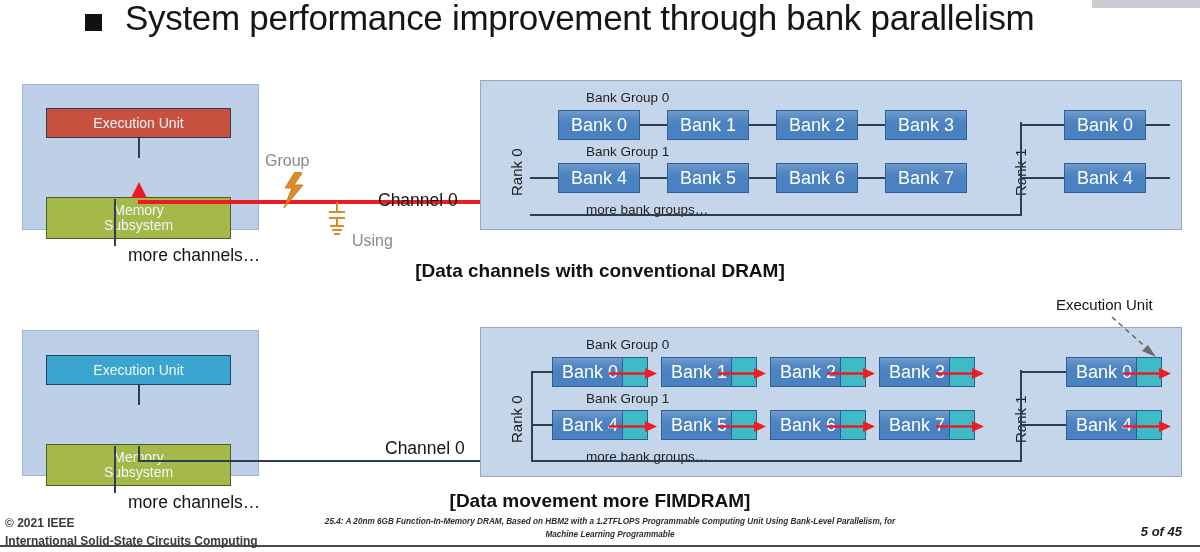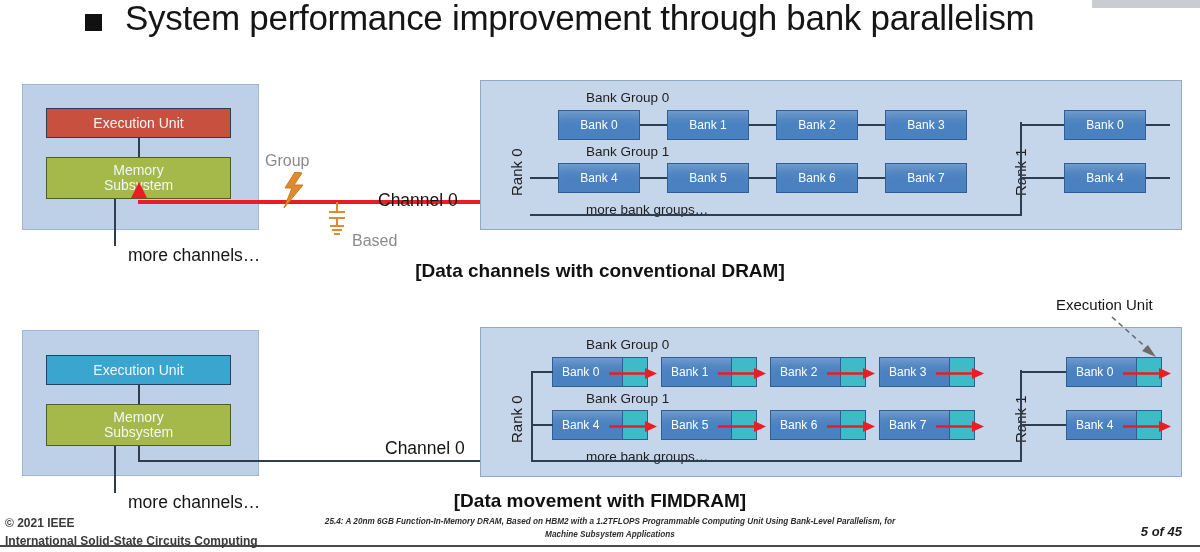--- a/index.html
+++ b/index.html
@@ -21,26 +21,26 @@
   .host-panel{position:absolute;background:#bdd0e8;border:1px solid #9fb4cf;}
   .dram-panel{position:absolute;background:#c6d6ea;border:1px solid #93a8c2;}
 
   .blk{
     position:absolute;box-sizing:border-box;display:flex;
     align-items:center;justify-content:center;text-align:center;
     color:#f2f6fa;font-size:14px;line-height:1.05;
   }
   .blk-exec-red{background:#c8503f;border:1.6px solid #2c3e50;}
   .blk-exec-teal{background:#3aa6cf;border:1.6px solid #22435e;}
-  .blk-mem{background:#a4b council;}
+  .blk-mem{background:#a4b council;margin-top:40px;}
   .blk-mem{background:#a4b94a;border:1.6px solid #4e5e21;}
 
   .bank{
     position:absolute;box-sizing:border-box;background:#4a81c0;
-    border:1px solid #2f5e96;color:#ffffff;font-size:12px;
+    border:1px solid #2f5e96;color:#ffffff;font-size:18px;
     display:flex;align-items:center;justify-content:center;
     box-shadow:inset 0 12px 14px -10px rgba(255,255,255,.35);
   }
   .bank.pim{background:#4a81c0;justify-content:flex-start;padding-left:9px;}
   .pim-unit{
     position:absolute;top:-1px;right:-1px;width:26px;height:calc(100% + 2px);
     box-sizing:border-box;background:#3dbcc8;border:1px solid #2f5e96;
   }
   .red-mini-arrow{position:absolute;pointer-events:none;}
 
@@ -124,21 +124,21 @@
     <g stroke="#e08a2e" stroke-width="2" fill="none">
       <line x1="11" y1="0" x2="11" y2="9"></line>
       <line x1="3" y1="10" x2="19" y2="10"></line>
       <line x1="3" y1="16" x2="19" y2="16"></line>
       <line x1="11" y1="16" x2="11" y2="23"></line>
       <line x1="4" y1="24" x2="18" y2="24"></line>
       <line x1="6" y1="28" x2="16" y2="28"></line>
       <line x1="8" y1="32" x2="14" y2="32"></line>
     </g>
   </svg>
-  <div class="grey-label" style="left:352px;top:232px;">Based</div>
+  <div class="grey-label" style="left:352px;top:232px;">Using</div>
 
   <div class="dram-panel" style="left:480px;top:80px;width:700px;height:148px;"></div>
 
   <div class="rot-label" style="left:508px;top:196px;">Rank 0</div>
   <div class="rot-label" style="left:1012px;top:196px;">Rank 1</div>
 
   <div class="plain-label" style="left:556px;top:90px;">Bank Group 0</div>
   <div class="plain-label" style="left:556px;top:144px;">Bank Group 1</div>
   <div class="plain-label" style="left:556px;top:202px;">more bank groups…</div>
 
@@ -315,27 +315,27 @@
       <polygon points="48,5.5 36,11 36,0" fill="#ec1c24"></polygon>
       </svg>
   </div>
 
   <div class="big-label" style="left:1056px;top:296px;font-size:15px;">Execution Unit</div>
   <svg style="position:absolute;left:1110px;top:315px;width:52px;height:48px;" viewBox="0 0 52 48">
     <line x1="2" y1="2" x2="40" y2="36" stroke="#6b6b6b" stroke-width="1.6" stroke-dasharray="5,4"></line>
     <polygon points="46,42 32,36 38,30" fill="#6b6b6b"></polygon>
   </svg>
 
-  <div class="caption" style="left:0;top:490px;width:1200px;">[Data movement with FIMDRAM]</div>
+  <div class="caption" style="left:0;top:490px;width:1200px;">[Data movement more FIMDRAM]</div>
 </div>
 
 <div id="footer">
   <div id="footer-rule"></div>
   <div id="footer-left">
     <div>© 2021 IEEE</div>
     <div>International Solid-State Circuits Computing</div>
   </div>
   <div id="footer-center">
     <div>25.4: A 20nm 6GB Function-In-Memory DRAM, Based on HBM2 with a 1.2TFLOPS Programmable Computing Unit Using Bank-Level Parallelism, for</div>
-    <div>Machine Subsystem Applications</div>
+    <div>Machine Learning Programmable</div>
   </div>
   <div id="footer-right">5 of 45</div>
 </div>
 
 </body></html>

